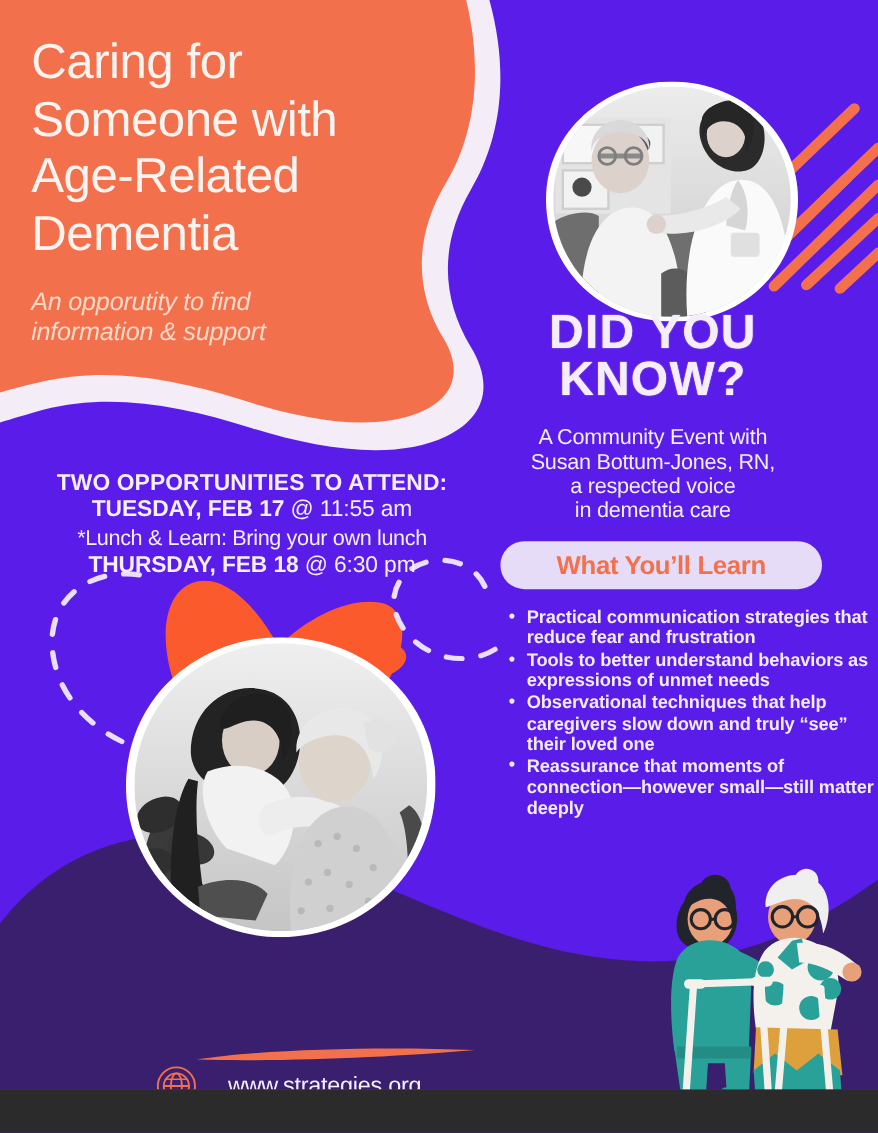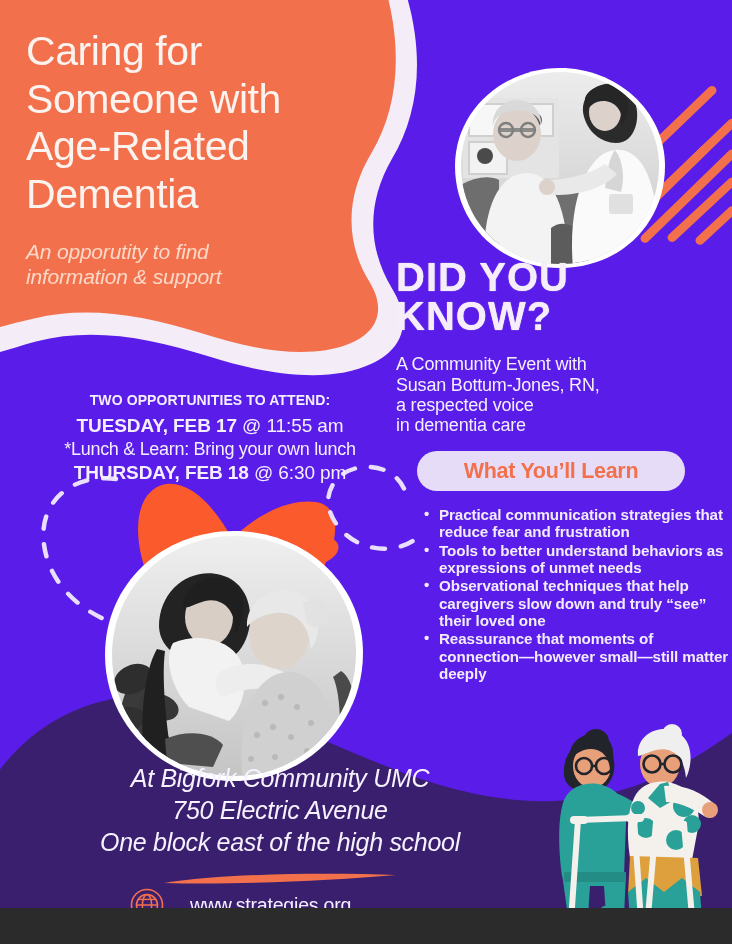--- a/index.html
+++ b/index.html
@@ -58,46 +58,45 @@
   #dates-block {
     position: absolute;
     left: 0;
     top: 392px;
     width: 420px;
     text-align: center;
     z-index: 6;
     color: #F4EEFF;
   }
   .dates-heading {
-    font-size: 14px;
+    font-size: 19px;
     font-weight: bold;
     letter-spacing: 0.1px;
-    margin-bottom: 7px;
   }
   .date-line {
     font-size: 19px;
     margin-bottom: 2px;
     letter-spacing: -0.1px;
   }
   .date-line .strong { font-weight: bold; }
   .date-line .light { font-weight: 400; }
   .date-note {
     font-size: 18px;
     font-weight: 400;
     margin-bottom: 2px;
     letter-spacing: -0.3px;
   }
 
   
   #did-you-know {
     position: absolute;
-    left: 396px;
+    left: 388px;
     top: 258px;
     width: 312px;
-    text-align: left;
+    text-align: center;
     z-index: 6;
   }
   #dyk-title {
     font-size: 40px;
     line-height: 0.98;
     font-weight: bold;
     color: #F6EDFB;
     letter-spacing: 1px;
     white-space: pre-line;
     margin: 0;
@@ -460,25 +459,20 @@
     <span id="learn-pill-label">What You’ll Learn</span>
   </div>
 
   <ul id="learn-list">
     <li>Practical communication strategies that reduce fear and frustration</li>
     <li>Tools to better understand behaviors as expressions of unmet needs</li>
     <li>Observational techniques that help caregivers slow down and truly “see” their loved one</li>
     <li>Reassurance that moments of connection—however small—still matter deeply</li>
   </ul>
 
-  <div id="address-block">
-    <div class="address-line">At Bigfork Community UMC</div>
-    <div class="address-line">750 Electric Avenue</div>
-    <div class="address-line">One block east of the high school</div>
-  </div>
 
   <svg id="address-underline" width="240" height="14" viewBox="0 0 240 14">
     <path d="M4,11 C60,2 160,0 236,3 C168,9 74,13 4,11 Z" fill="#F2714C"></path>
   </svg>
 
   <div id="site-row">
     <svg id="globe-icon" viewBox="0 0 34 34">
       <circle cx="17" cy="17" r="15.5" fill="none" stroke="#F2714C" stroke-width="1.6"></circle>
       <circle cx="17" cy="17" r="10.5" fill="none" stroke="#F2714C" stroke-width="1.6"></circle>
       <ellipse cx="17" cy="17" rx="4.6" ry="10.5" fill="none" stroke="#F2714C" stroke-width="1.5"></ellipse>

